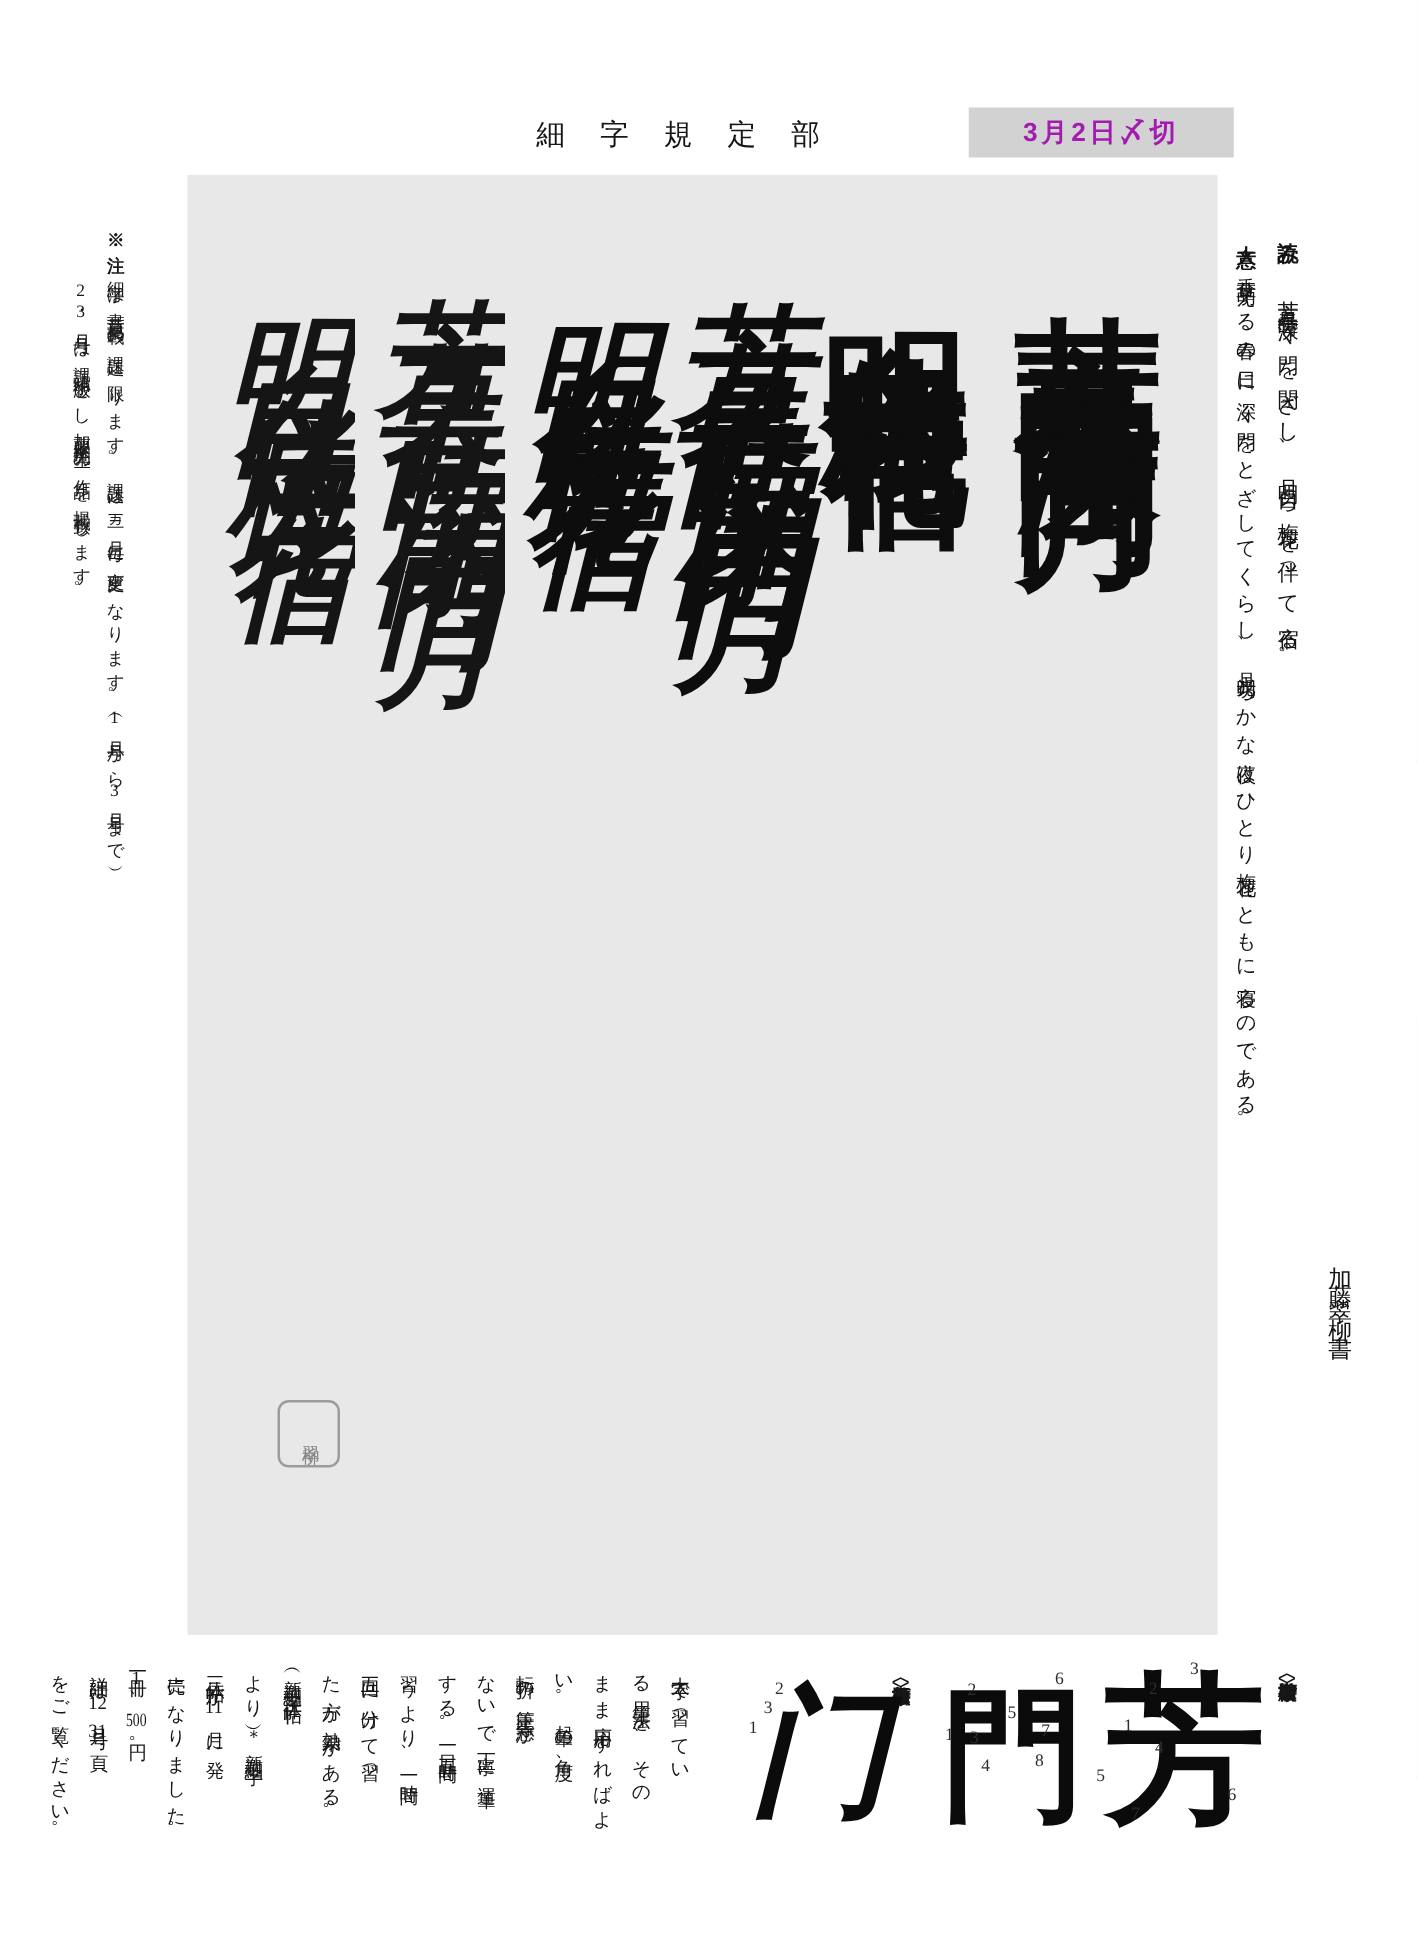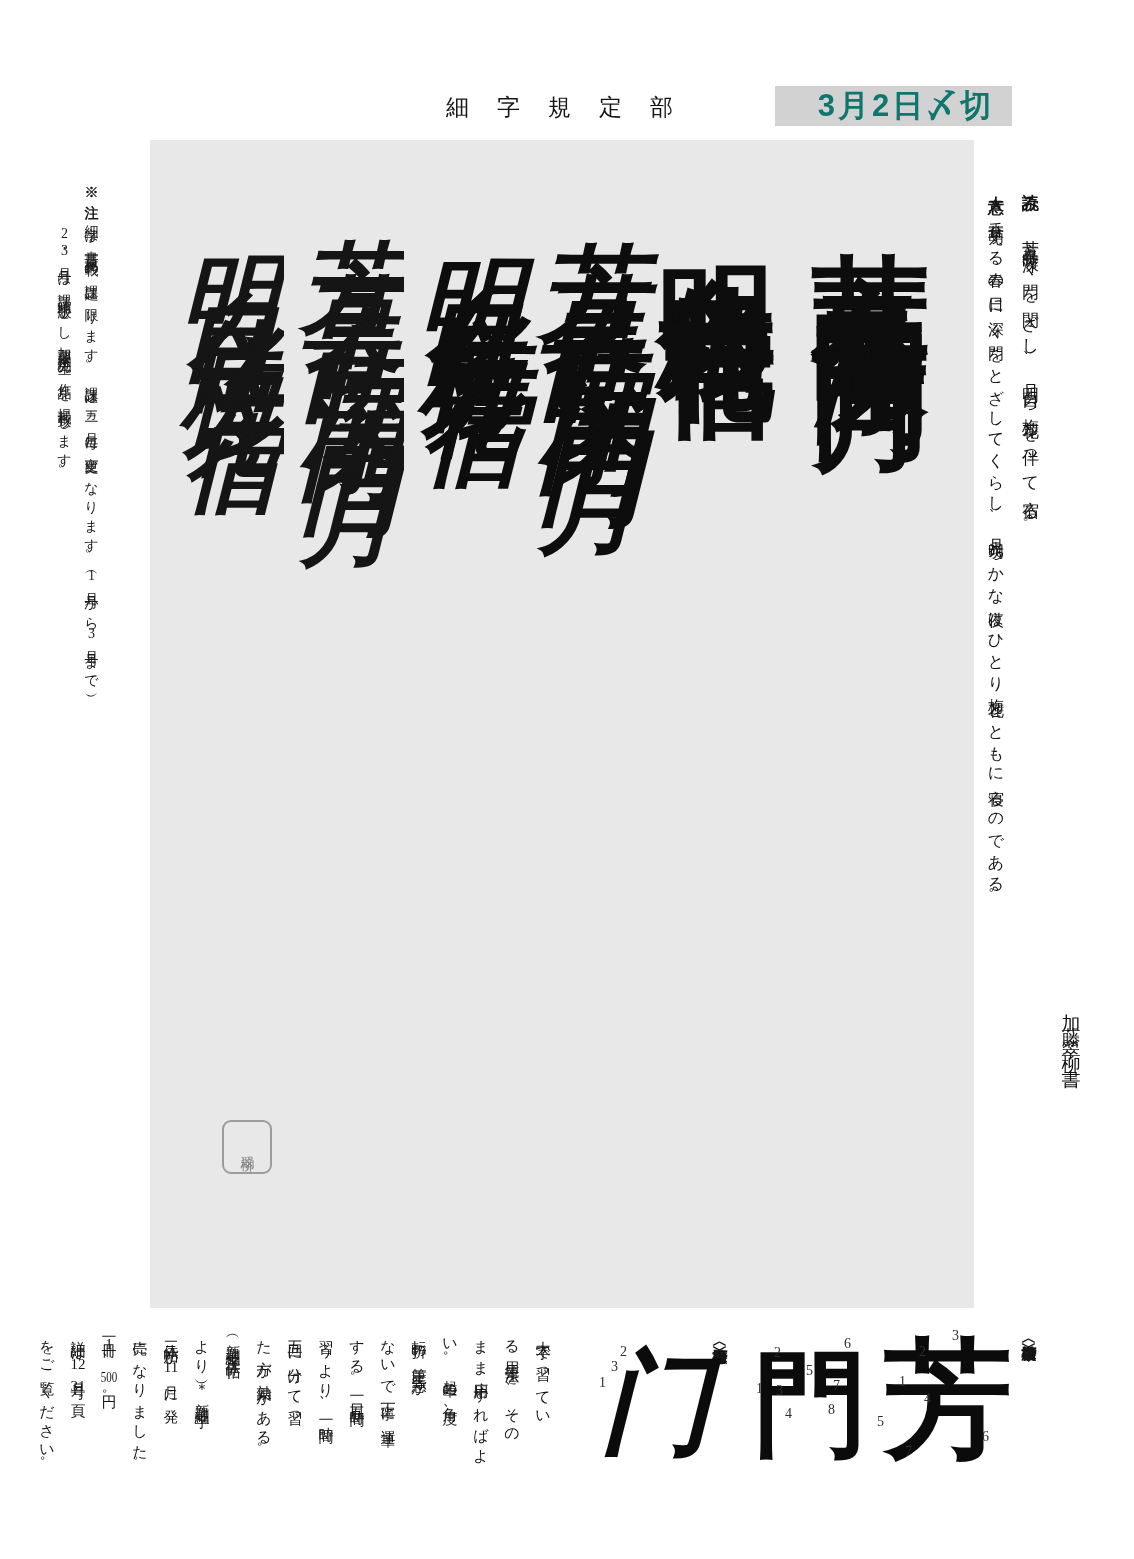--- a/index.html
+++ b/index.html
@@ -6,21 +6,21 @@
   .page{position:relative;width:1134px;height:1559px;background:#fff;overflow:hidden;
         font-family:"Liberation Serif","DejaVu Serif",serif;color:#111;}
   .abs{position:absolute;}
   .vtext{writing-mode:vertical-rl;text-orientation:upright;line-height:1;}
   .tcy{text-combine-upright:all;}
 
   
   .section-title{font-size:23px;letter-spacing:28px;color:#161616;white-space:nowrap;}
   .deadline{background:#d2d2d2;display:flex;align-items:center;justify-content:center;
             font-family:"Liberation Sans","DejaVu Sans",sans-serif;font-weight:bold;
-            font-size:31px;letter-spacing:3px;color:#0f766e;padding-left:25px;}
+            font-size:21px;letter-spacing:3px;color:#a21caf;}
 
   
   .sheet{background:#e8e8e8;}
   .calcol{color:#0d0d0d;white-space:nowrap;}
   .kaisho{font-weight:900;}
   .gyosho{font-weight:700;font-style:italic;}
   .sosho{font-weight:600;font-style:italic;opacity:.96;}
   .seal{border:2px solid #6f6f6f;border-radius:9px;opacity:.62;display:flex;
         align-items:center;justify-content:center;}
   .seal span{writing-mode:vertical-rl;text-orientation:upright;font-size:14px;
@@ -48,21 +48,21 @@
         letter-spacing:3.3px;line-height:1;width:18px;margin-block-end:13px;
         color:#161616;white-space:nowrap;}
   .bcol.indent{padding-block-start:18px;}
   .bcol.pbreak{margin-block-start:6px;}
 </style>
 </head>
 <body>
 
 <div class="page">
 
-  <div class="abs section-title" style="left:446px;top:92px;">細字規定部</div>
+  <div class="abs section-title" style="left:429px;top:92px;">細字規定部</div>
   <div class="abs deadline" style="left:775px;top:86px;width:212px;height:40px;">3月2日〆切</div>
 
   <div class="abs sheet" style="left:150px;top:140px;width:824px;height:1168px;"></div>
 
   <div class="abs vtext calcol kaisho" style="left:811px;top:156px;font-size:118px;letter-spacing:17px;">芳草春時深閉門月</div>
   <div class="abs vtext calcol kaisho" style="left:657px;top:172px;font-size:118px;letter-spacing:10px;">明自伴梅花宿</div>
   <div class="abs vtext calcol gyosho" style="left:539px;top:156px;font-size:104px;letter-spacing:32px;">芳草春時深閉門月</div>
   <div class="abs vtext calcol gyosho" style="left:419px;top:176px;font-size:104px;letter-spacing:24px;">明自伴梅花宿</div>
   <div class="abs vtext calcol sosho" style="left:301px;top:158px;font-size:98px;letter-spacing:35px;">芳草春時深閉門月</div>
   <div class="abs vtext calcol sosho" style="left:181px;top:178px;font-size:98px;letter-spacing:31px;">明自伴梅花宿</div>

